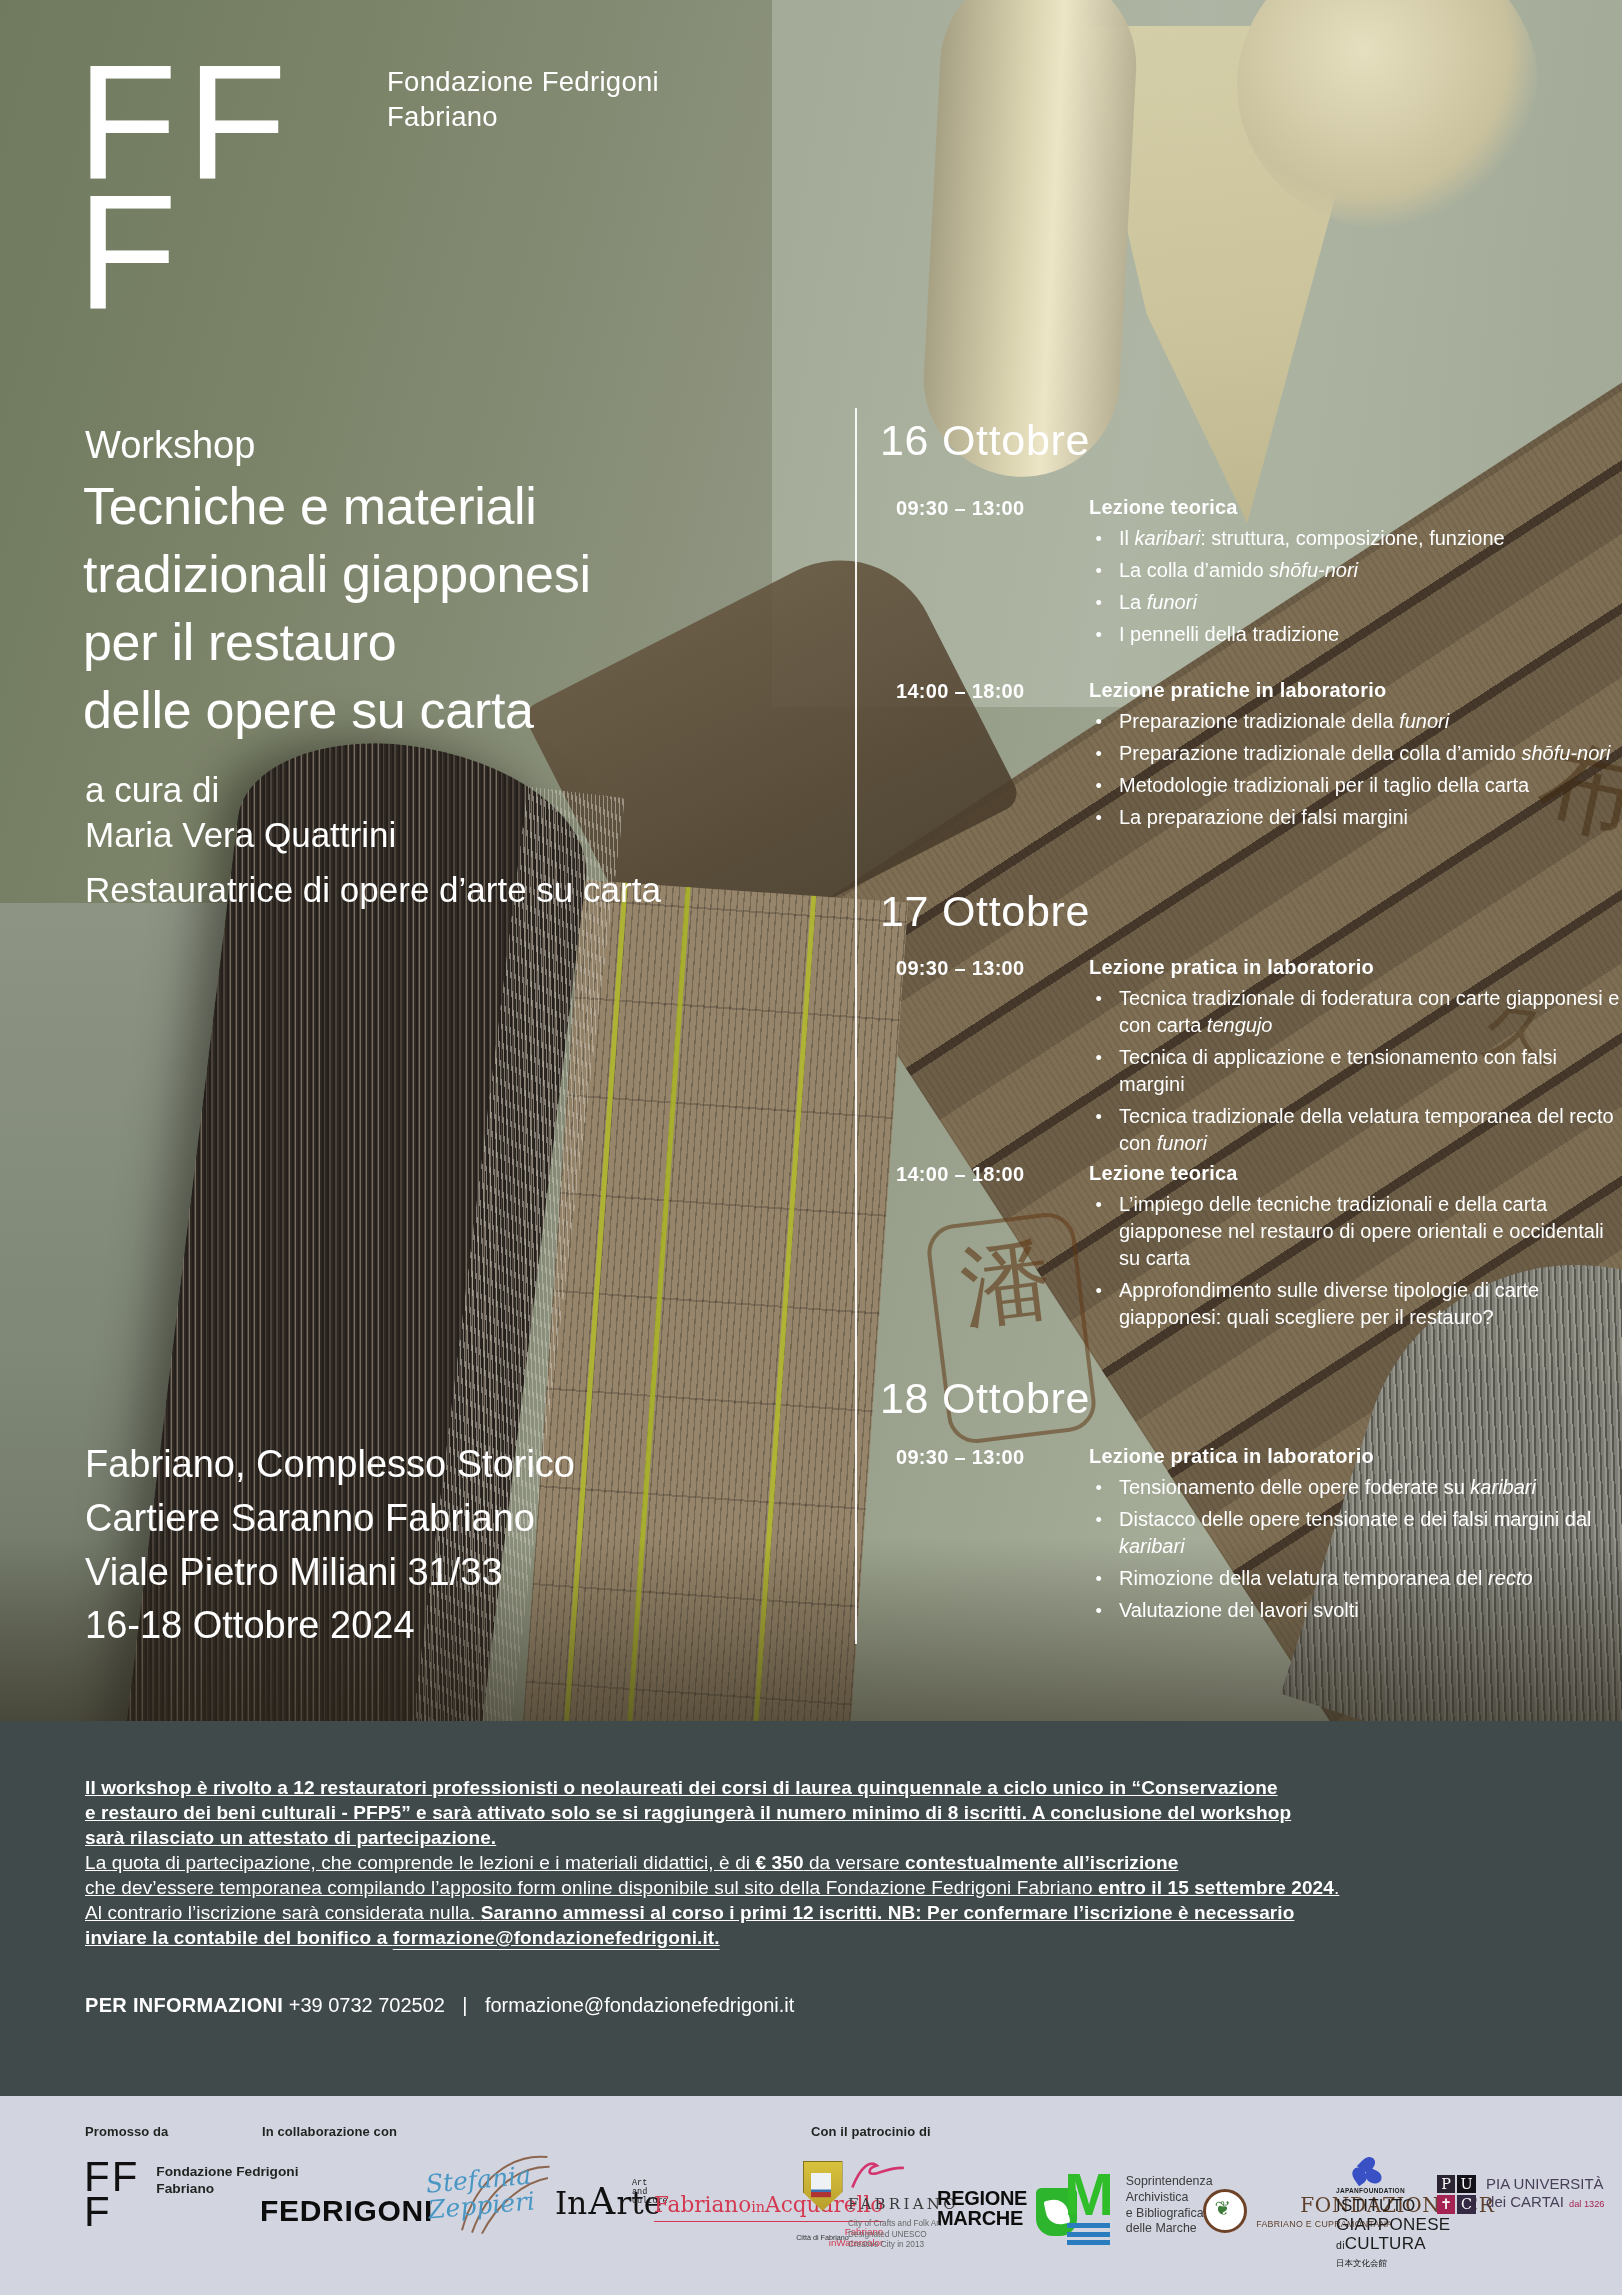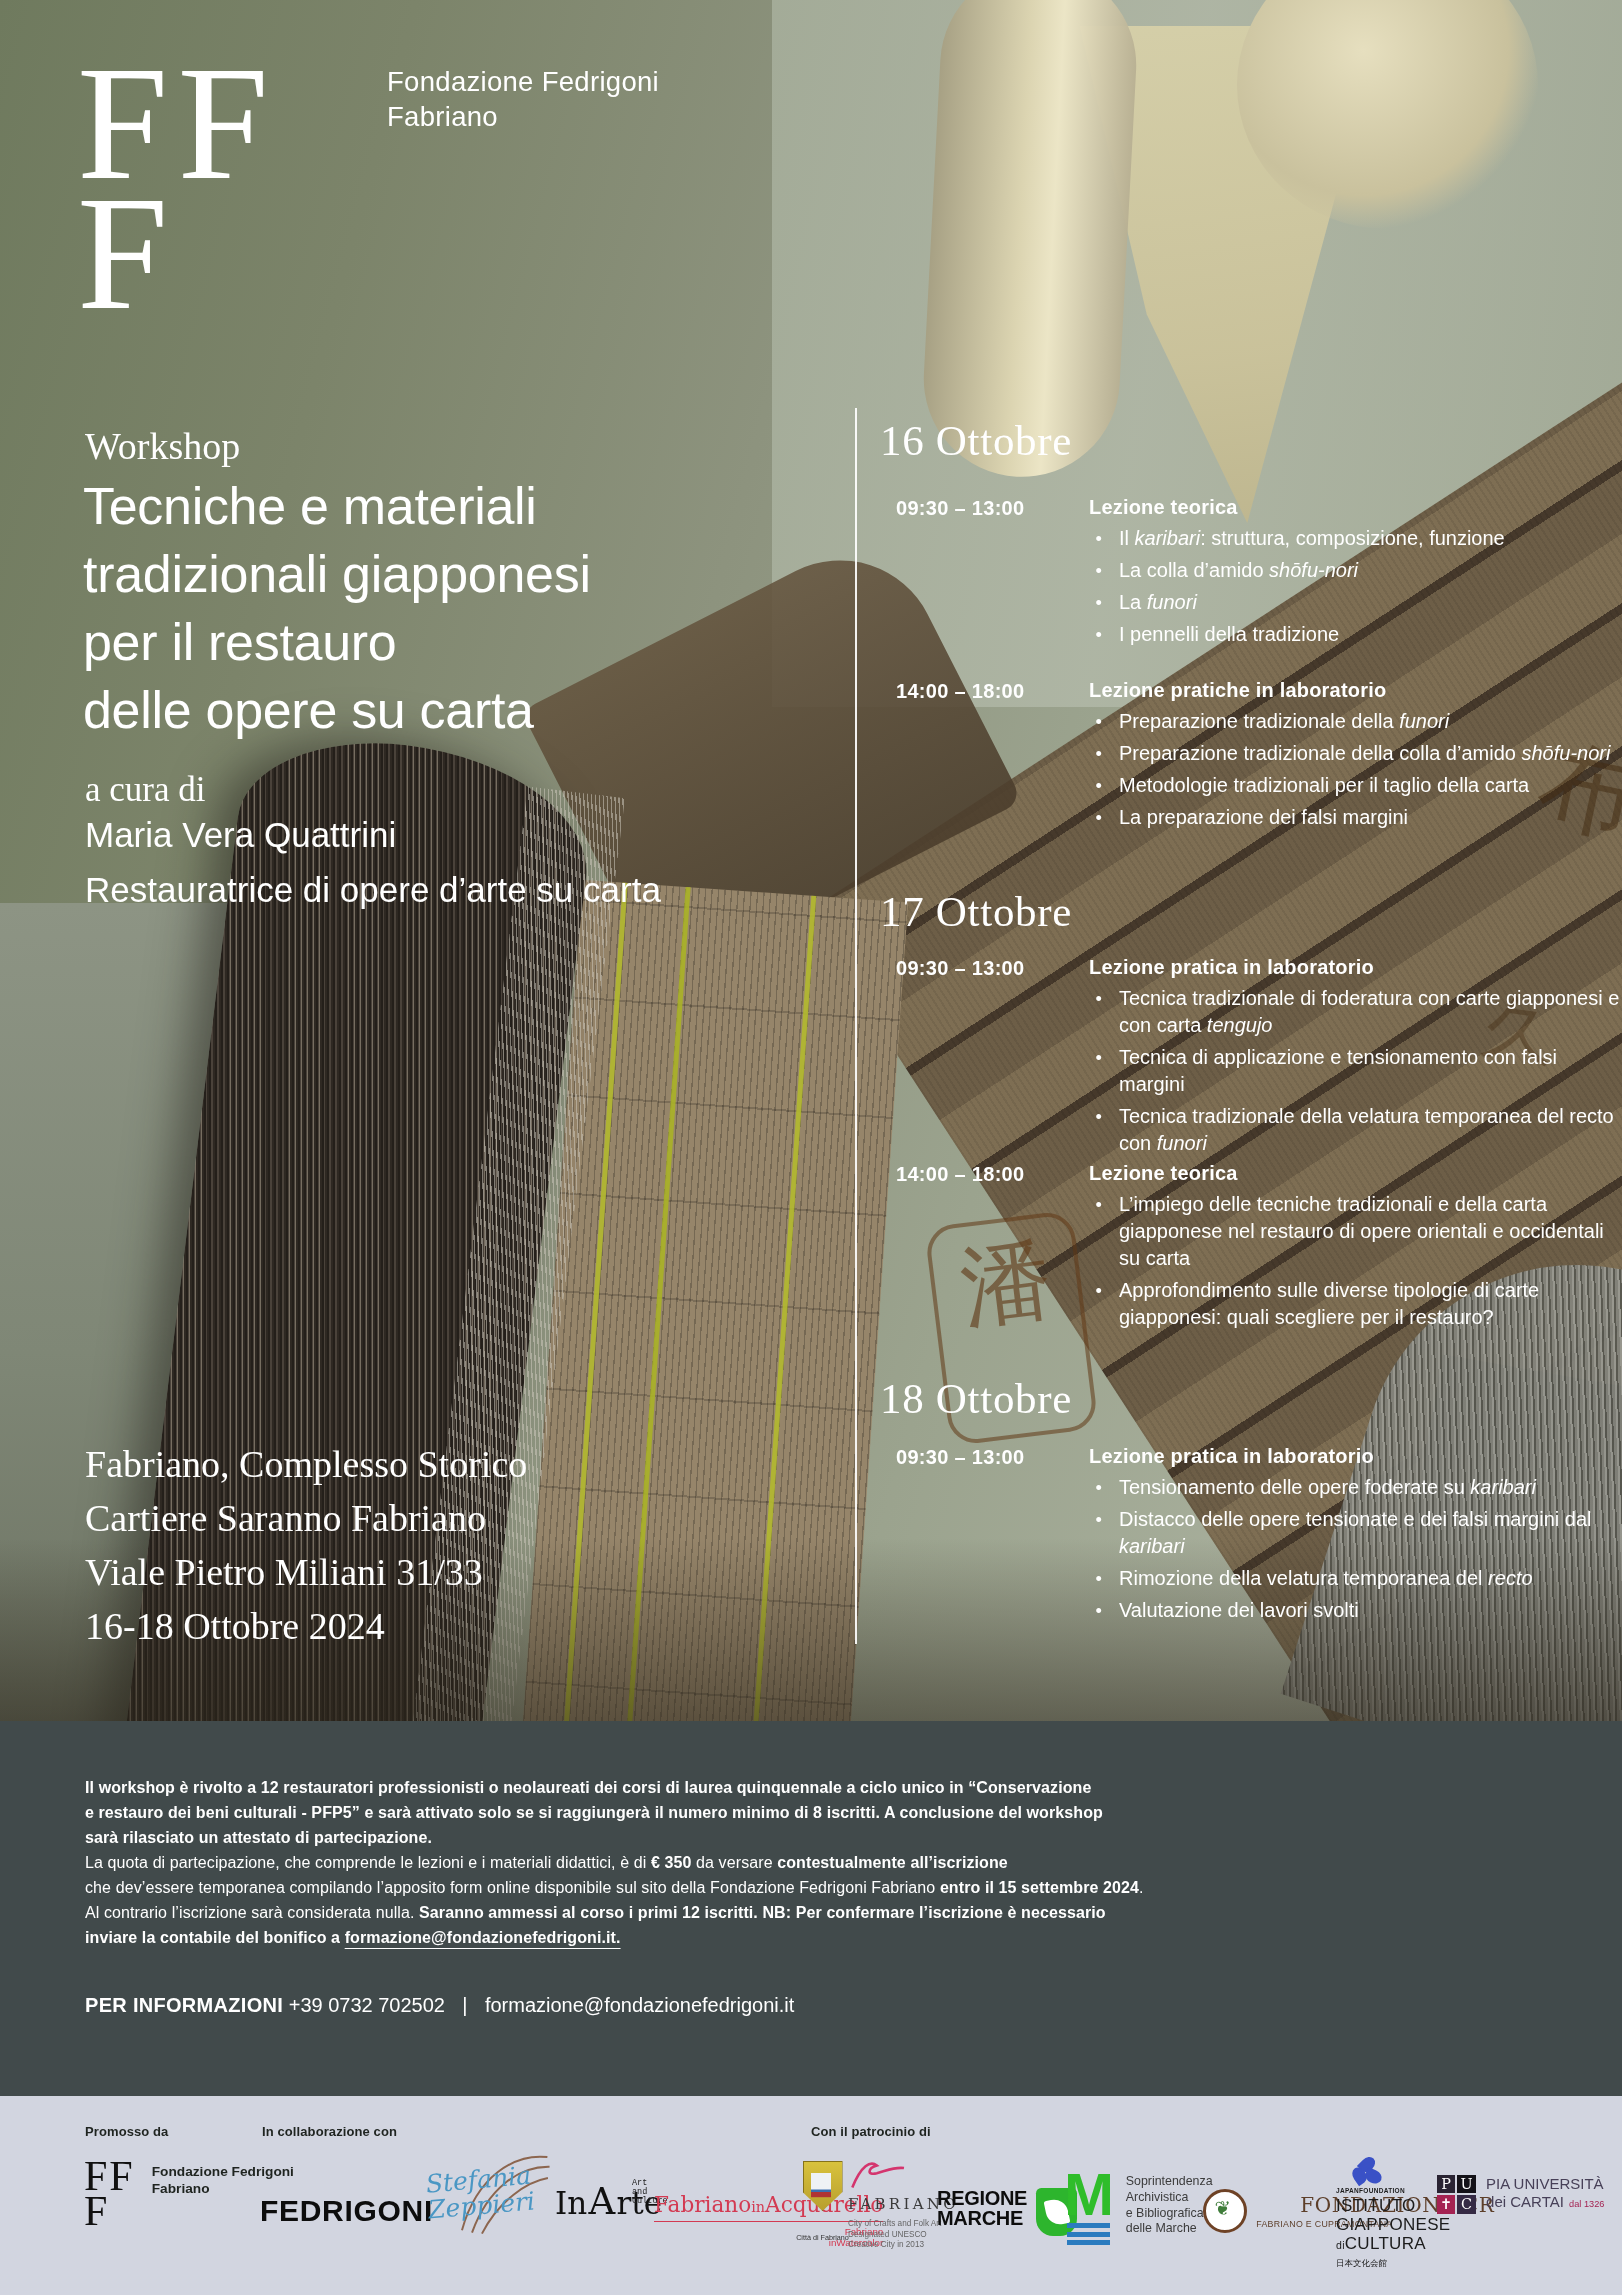--- a/index.html
+++ b/index.html
@@ -1,18 +1,18 @@
 <!DOCTYPE html>
 <html style="font-size:10.5px"><head>
 <meta charset="utf-8">
 <style>
   html,body{margin:0;padding:0;background:#202322;}
   .page{position:relative;width:1623px;height:2295px;overflow:hidden;background:#414a4b;
         font-family:"Liberation Sans", sans-serif;}
-  .serif{font-family:Liberation Serif, serif;font-weight:400;}
+  .serif{font-family:Liberation Sans, sans-serif;font-weight:400;}
   .abs{position:absolute;}
 
   
   .photo{position:absolute;left:0;top:0;width:1623px;height:1721px;overflow:hidden;}
   .ph{position:absolute;}
   .ph-base{inset:0;background:linear-gradient(105deg,#6f7a5e 0%,#7c846a 20%,#8d937e 42%,#9ba38e 62%,#a8af9c 82%,#abb2a0 100%);}
   .ph-corner-tr{right:0;top:0;width:406px;height:497px;background:linear-gradient(250deg,#99a193,rgba(153,161,147,0) 70%);}
   .ph-sheet-top{left:772px;top:0;width:851px;height:707px;background:linear-gradient(100deg,rgba(166,174,155,.9),rgba(176,183,166,.9) 45%,rgba(162,170,150,.85));}
   .ph-tip{left:1021px;top:26px;width:419px;height:497px;background:linear-gradient(175deg,#d8d1a9,#ccc39a 65%,#bfb68d);clip-path:polygon(14% 0,86% 0,54% 100%,30% 58%);opacity:.92;}
   .ph-roll{left:932px;top:-33px;width:196px;height:510px;border-radius:98px;transform:rotate(3deg);
@@ -71,21 +71,21 @@
   .time{position:absolute;left:0;top:1.3px;font-size:20px;font-weight:600;letter-spacing:0.3px;}
   .sbody{margin-left:193px;width:537px;}
   .stitle{font-size:20px;font-weight:700;letter-spacing:0.2px;}
   ul.blist{margin:5.9px 0 0;padding:0;list-style:none;}
   li.bullet{position:relative;padding-left:30px;font-size:20px;line-height:27px;margin-top:5.2px;}
   li.bullet::before{content:"•";position:absolute;left:6.5px;top:0;font-size:18.3px;}
   .it{font-style:italic;}
 
   
   .infobar{position:absolute;left:0;top:1721px;width:1623px;height:375px;background:#414a4b;}
-  .info-lines{position:absolute;left:85px;top:1775px;color:#fff;font-size:16px;line-height:25px;letter-spacing:0.1px;}
+  .info-lines{position:absolute;left:85px;top:1775px;color:#fff;font-size:19px;line-height:25px;letter-spacing:0.1px;text-decoration:underline;}
   .iline{white-space:nowrap;}
   .b{font-weight:700;}
   .u{text-decoration:underline;text-decoration-thickness:1.3px;text-underline-offset:4.6px;}
   .contact{position:absolute;left:85px;top:1994px;color:#fff;font-size:20px;}
   .contact .b{letter-spacing:0.3px;}
   .contact .sep{padding:0 11.8px;font-weight:300;}
 
   
   .footer{position:absolute;left:0;top:2096px;width:1623px;height:200px;background:#d2d5e0;color:#1f2420;}
   .f-label{position:absolute;top:27.5px;font-size:13px;font-weight:600;letter-spacing:0.1px;}

